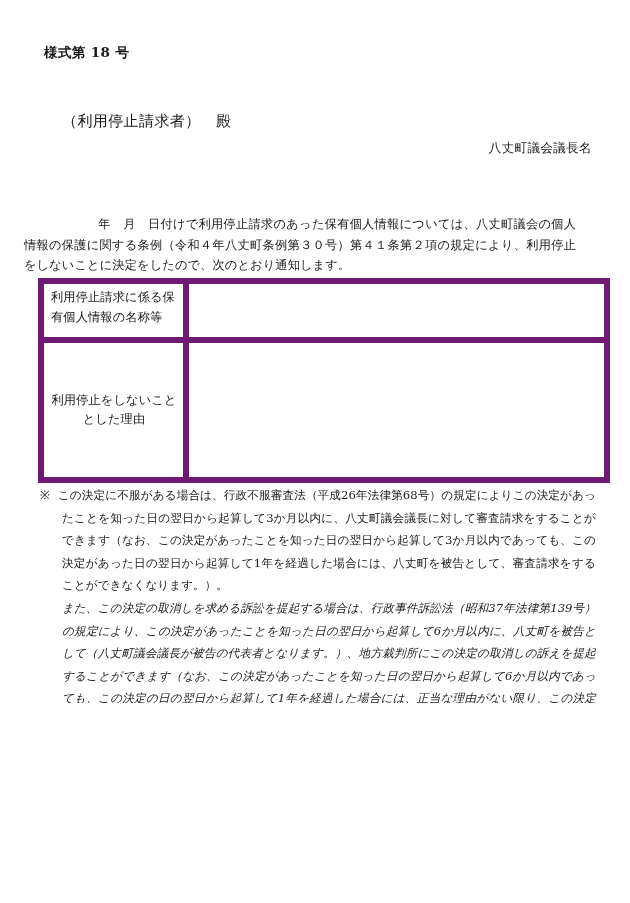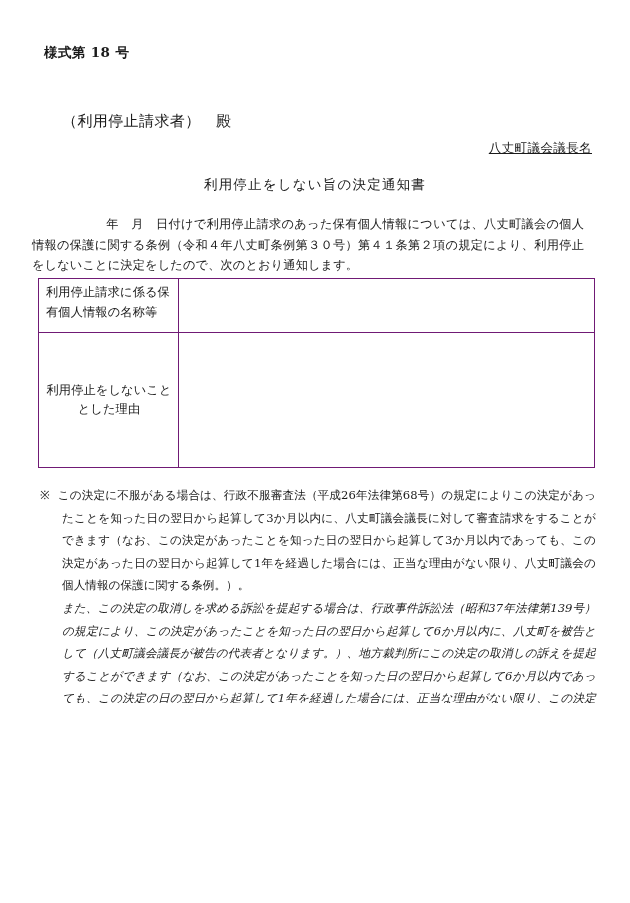--- a/index.html
+++ b/index.html
@@ -57,58 +57,57 @@
     font-size: 15px;
     letter-spacing: 0.4px;
     white-space: pre;
   }
   .issuer {
     position: absolute;
     right: 38px;
     top: 140px;
     font-size: 12.5px;
     letter-spacing: 0.4px;
-    text-decoration: underline;
   }
 
   .doc-title {
     position: absolute;
     left: 0;
     right: 0;
     top: 176px;
     text-align: center;
     font-size: 13.5px;
     letter-spacing: 1.2px;
   }
 
   
   .lead {
     position: absolute;
-    left: 32px;
+    left: 24px;
     top: 214px;
     width: 552px;
     font-size: 12.2px;
     line-height: 20.5px;
     text-align: justify;
     text-justify: inter-character;
     letter-spacing: 0.15px;
   }
   .lead .indent { display: inline-block; width: 74px; }
 
   
   .info-table {
     position: absolute;
     left: 38px;
     top: 278px;
     width: 536px;
     border-collapse: collapse;
     table-layout: fixed;
   }
   .info-table td {
-    border: 1px solid #701a75;
+    border: 6px solid #701a75;
     vertical-align: middle;
     font-size: 12.2px;
     line-height: 19.5px;
     padding: 4px 6px 4px 7px;
     letter-spacing: 0.15px;
   }
   .info-table td.label-cell {
     width: 126px;
     vertical-align: top;
   }
@@ -149,35 +148,34 @@
 
 <div class="page">
 
   <div class="form-no">様式第 18 号</div>
 
 
   <div class="addressee">（利用停止請求者）　殿</div>
 
   <div class="issuer">八丈町議会議長名</div>
 
-  <div class="doc-title">利用停止をしない旨の決定通知書</div>
 
   <div class="lead"><span class="indent"></span><span>年　月　日付けで利用停止請求のあった保有個人情報については、八丈町議会の個人情報の保護に関する条例（令和４年八丈町条例第３０号）第４１条第２項の規定により、利用停止をしないことに決定をしたので、次のとおり通知します。</span></div>
 
   <table class="info-table">
     <tbody>
       <tr class="row-name">
         <td class="label-cell">利用停止請求に係る保有個人情報の名称等</td>
         <td class="value-cell"></td>
       </tr>
       <tr class="row-reason">
         <td class="label-cell mid">利用停止をしないこととした理由</td>
         <td class="value-cell"></td>
       </tr>
     </tbody>
   </table>
 
   <div class="notes">
-    <p class="note-para first"><span class="note-marker">※</span>&nbsp;&nbsp;<span>この決定に不服がある場合は、行政不服審査法（平成26年法律第68号）の規定によりこの決定があったことを知った日の翌日から起算して3か月以内に、八丈町議会議長に対して審査請求をすることができます（なお、この決定があったことを知った日の翌日から起算して3か月以内であっても、この決定があった日の翌日から起算して1年を経過した場合には、正当な理由がない限り、八丈町議会の個人情報の保護に関する条例。）。</span></p>
+    <p class="note-para first"><span class="note-marker">※</span>&nbsp;&nbsp;<span>この決定に不服がある場合は、行政不服審査法（平成26年法律第68号）の規定によりこの決定があったことを知った日の翌日から起算して3か月以内に、八丈町議会議長に対して審査請求をすることができます（なお、この決定があったことを知った日の翌日から起算して3か月以内であっても、この決定があった日の翌日から起算して1年を経過した場合には、八丈町を被告として、審査請求をすることができなくなります。）。</span></p>
     <p class="note-para cont">また、この決定の取消しを求める訴訟を提起する場合は、行政事件訴訟法（昭和37年法律第139号）の規定により、この決定があったことを知った日の翌日から起算して6か月以内に、八丈町を被告として（八丈町議会議長が被告の代表者となります。）、地方裁判所にこの決定の取消しの訴えを提起することができます（なお、この決定があったことを知った日の翌日から起算して6か月以内であっても、この決定の日の翌日から起算して1年を経過した場合には、正当な理由がない限り、この決定の取消しの訴えを提起することができなくなります。）。ただし、前記の審査請求をした場合には、当該審査請求に対する裁決があったことを知った日の翌日から起算して6か月以内に、この決定の取消しの訴えを提起することができます。（なお、当該審査請求に対する裁決があったことを知った日の翌日から起算して6か月以内であっても、当該裁決の日の翌日から起算して1年を経過するとこの決定の取消しの訴えを提起することができなくなります。）</p>
   </div>
 
 </div>
 
 </body></html>

